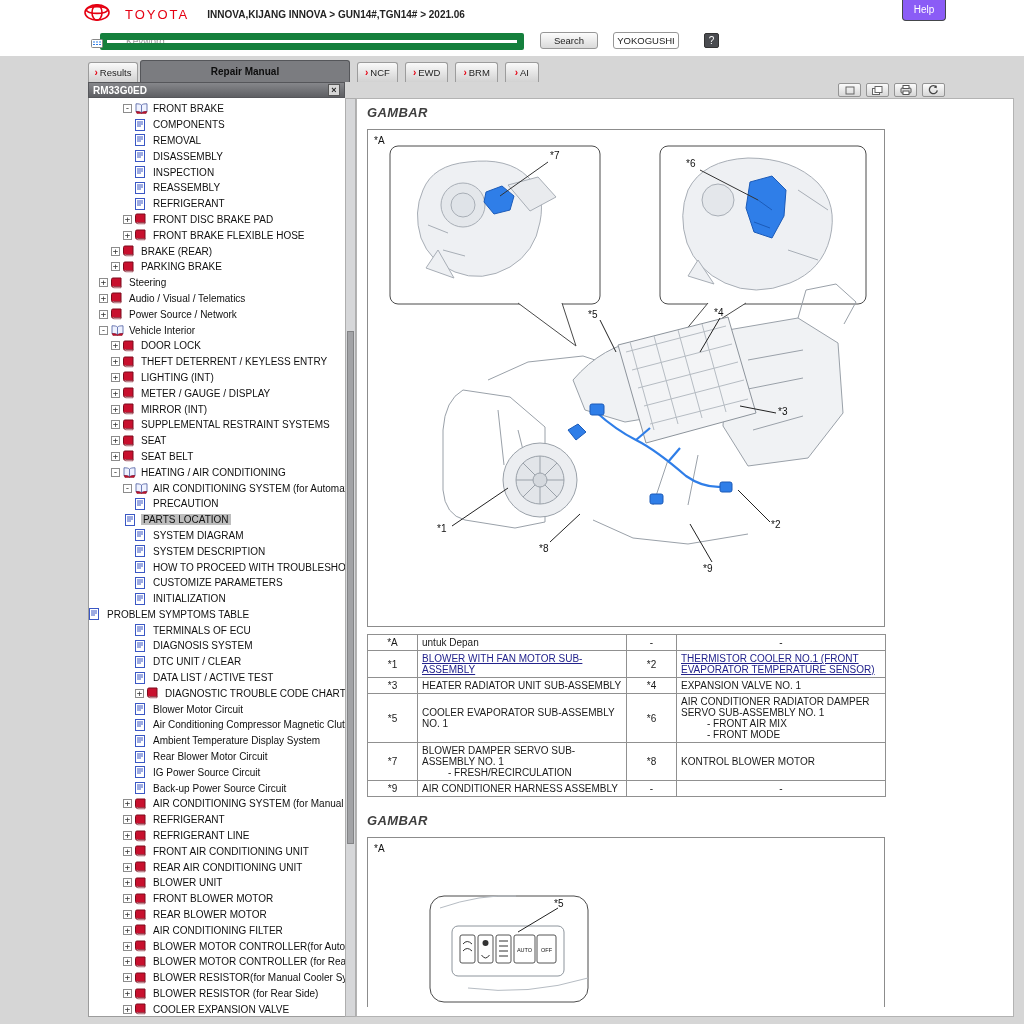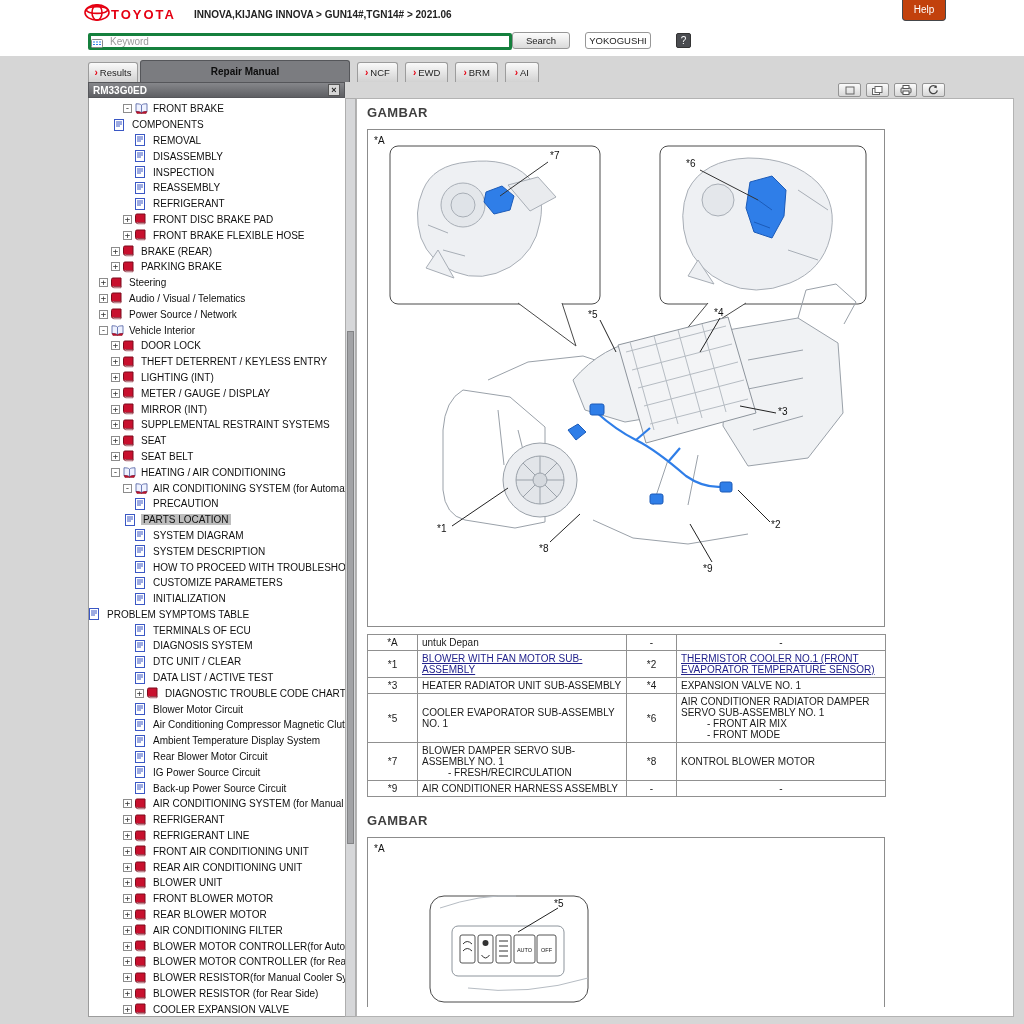--- a/index.html
+++ b/index.html
@@ -2,35 +2,35 @@
 <html style="--brand-red: #e50012; --link: #23238c; --highlight-blue: #2f7ee8;"><head>
 <meta charset="utf-8">
 <style>
   *{margin:0;padding:0;box-sizing:border-box;}
   html,body{width:1024px;height:1024px;overflow:hidden;background:#d6d6d6;
     font-family:"Liberation Sans",sans-serif;color:#1a1a1a;}
 
   
   .top-white{position:absolute;top:0;left:0;width:1024px;height:56px;background:#fff;}
   .brandbar{position:absolute;top:4px;left:84px;display:flex;align-items:center;}
-  .brand{color:var(--brand-red,#e50012);font-weight:bold;font-size:13px;letter-spacing:2px;margin-left:1px;}
+  .brand{color:var(--brand-red,#e50012);font-weight:normal;font-size:13px;letter-spacing:2px;margin-left:15px;}
   .breadcrumb{margin-left:18px;font-size:10px;font-weight:bold;color:#222;}
-  .help-btn{position:absolute;top:0;right:78px;width:44px;height:21px;background:#c2410c;color:#fff;
+  .help-btn{position:absolute;top:0;right:78px;width:44px;height:21px;background:#8b5cf6;color:#fff;
     font-size:10px;border:1px solid #44464a;border-top:none;border-radius:0 0 4px 4px;
     text-align:center;line-height:19px;cursor:pointer;}
 
   .search-row{position:absolute;top:31px;left:88px;display:flex;align-items:center;}
   .input-wrap{position:relative;display:inline-block;}
   .kicon{position:absolute;left:3px;top:3px;}
-  .keyword{width:424px;height:17px;font-size:10px;padding:0 4px 0 19px;border:3px solid #15803d;
-    border-radius:2px;font-family:"Liberation Sans",sans-serif;color:#333;}
+  .keyword{width:424px;height:17px;font-size:10px;padding:0 4px 0 19px;border:7px solid #15803d;
+    border-radius:2px;font-family:"Liberation Sans",sans-serif;color:#333;margin-left:12px;}
   .keyword::placeholder{color:#9a9a9a;}
   .btn{height:17px;font-size:9.5px;border:1px solid #979797;border-radius:3px;
     background:linear-gradient(#fcfcfc,#dadada);cursor:pointer;font-family:"Liberation Sans",sans-serif;color:#222;}
-  .search-btn{width:58px;}
+  .search-btn{margin-left:16px;width:58px;}
   .yoko-btn{margin-left:15px;width:66px;background:#fff;}
   .qmark{margin-left:25px;width:15px;height:15px;background:#4a4c50;color:#fff;font-size:10px;
     border:1px solid #333;border-radius:2px;line-height:13px;text-align:center;padding:0;cursor:pointer;}
 
   
   .tab{display:flex;align-items:center;justify-content:center;font-size:9.5px;color:#222;
     background:linear-gradient(#fafafa,#d2d2d2);border:1px solid #9c9c9c;border-bottom:none;
     border-radius:3px 3px 0 0;cursor:pointer;}
   .chev{color:var(--brand-red,#e50012);font-weight:bold;margin-right:2px;font-size:10px;}
   .tab-results{position:absolute;top:62px;left:88px;width:50px;height:20px;}
@@ -60,21 +60,21 @@
     border:1px solid #aeaeae;cursor:pointer;}
   .vthumb{position:absolute;left:1px;top:232px;width:7px;height:513px;background:#a2a3a6;
     border:1px solid #838486;cursor:pointer;}
 
   
   .content-toolbar{position:absolute;top:83px;left:838px;display:flex;gap:5px;}
   .tbtn{width:23px;height:14px;background:linear-gradient(#fbfbfb,#d7d7d7);border:1px solid #949494;
     border-radius:2px;display:flex;align-items:center;justify-content:center;padding:0;cursor:pointer;}
   .content{position:absolute;top:98px;left:356px;width:658px;height:919px;background:#fff;
     border:1px solid #b3b3b3;padding:6px 0 0 10px;overflow:hidden;}
-  .fig-heading{font-size:13px;font-weight:bold;color:#3f3f3f;letter-spacing:.4px;}
+  .fig-heading{font-size:13px;font-weight:bold;color:#3f3f3f;letter-spacing:.4px;font-style:italic;}
   .fig-box{position:relative;width:518px;border:1px solid #8c8c8c;margin-top:9px;background:#fff;}
   #fig1{height:498px;}
   #fig2{height:170px;border-bottom:none;}
   .callout{position:absolute;font-size:10px;color:#101010;}
   .h2{margin-top:16px;}
 
   table.parts{margin-top:7px;border-collapse:collapse;width:518px;font-size:10px;color:#1a1a1a;table-layout:fixed;}
   .parts td{border:1px solid #909090;padding:2px 4px;vertical-align:middle;}
   .parts td.key{text-align:center;}
   .parts td.dash{text-align:center;}
@@ -149,21 +149,21 @@
       <span class="exp">-</span>
       <span class="ticon">
         <svg width="13" height="11">
           <path d="M6.5 2.2 C5.5 1 3.8 0.8 1 0.8 V8.6 C3.8 8.6 5.5 8.9 6.5 10 C7.5 8.9 9.2 8.6 12 8.6 V0.8 C9.2 0.8 7.5 1 6.5 2.2 Z" fill="#eef2ff" stroke="#4a5aa0" stroke-width="0.8"></path>
           <line x1="6.5" y1="2.2" x2="6.5" y2="10" stroke="#4a5aa0" stroke-width="0.8"></line>
           <path d="M1 8.6 L2 10.6 H11 L12 8.6 C9.2 8.6 7.5 8.9 6.5 10 C5.5 8.9 3.8 8.6 1 8.6 Z" fill="#c8102e" stroke="#7c0a1c" stroke-width="0.5"></path>
         </svg>
       </span>
       <span class="tlabel">FRONT BRAKE</span>
     </div>
-    <div class="trow" style="padding-left: 25px;">
+    <div class="trow" style="padding-left: 46px;">
       <span class="ticon">
         <svg width="10" height="12">
           <rect x="0.5" y="0.5" width="9" height="11" fill="#fff" stroke="#3a57c4"></rect>
           <line x1="2" y1="3" x2="8" y2="3" stroke="#3a57c4"></line>
           <line x1="2" y1="5" x2="8" y2="5" stroke="#3a57c4"></line>
           <line x1="2" y1="7" x2="6" y2="7" stroke="#3a57c4"></line>
         </svg>
       </span>
       <span class="tlabel">COMPONENTS</span>
     </div>

